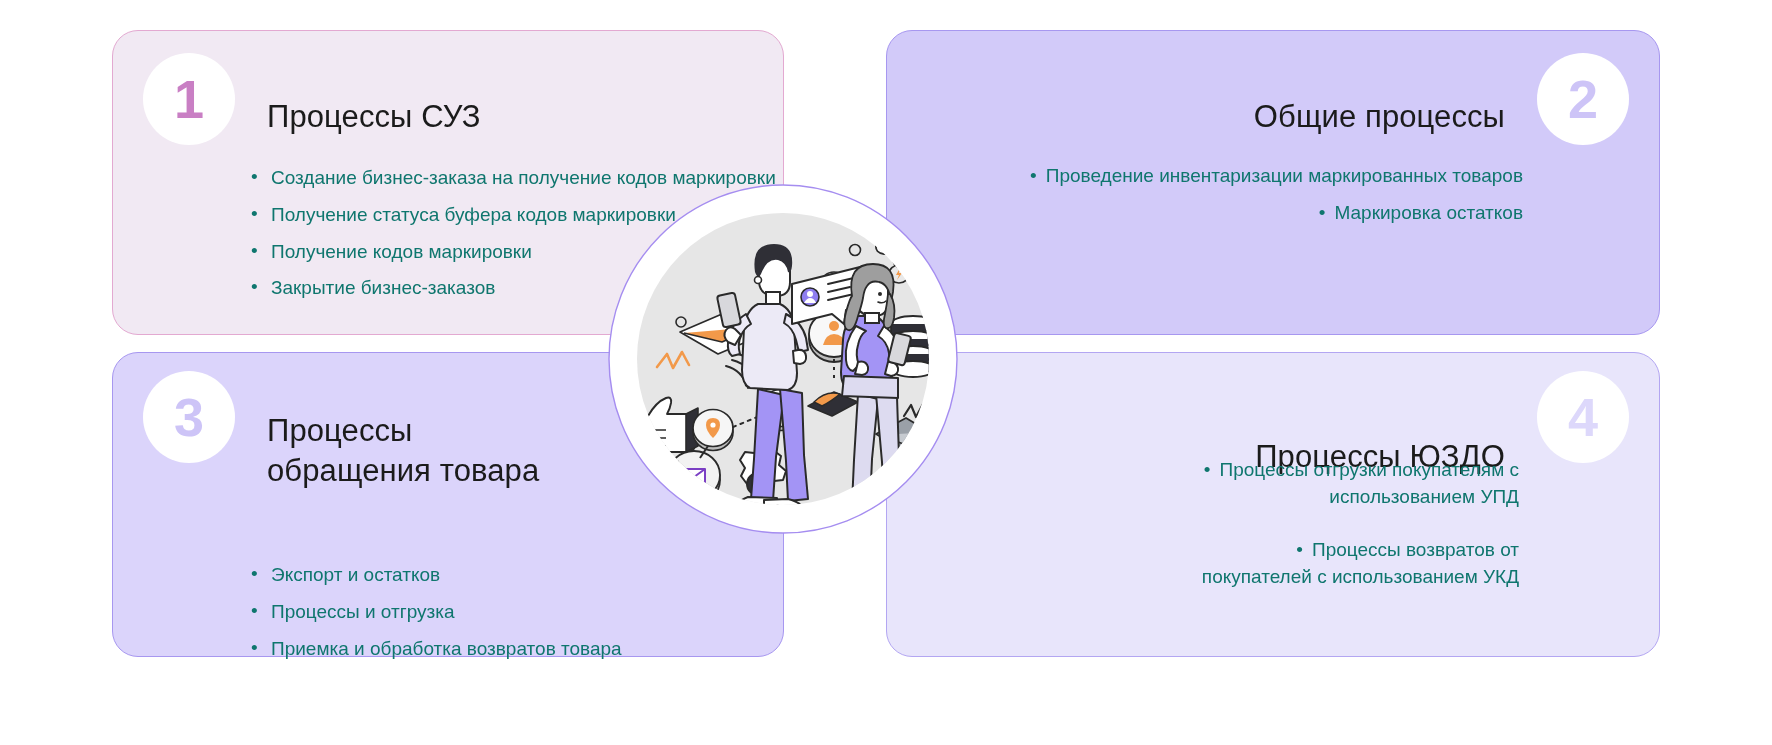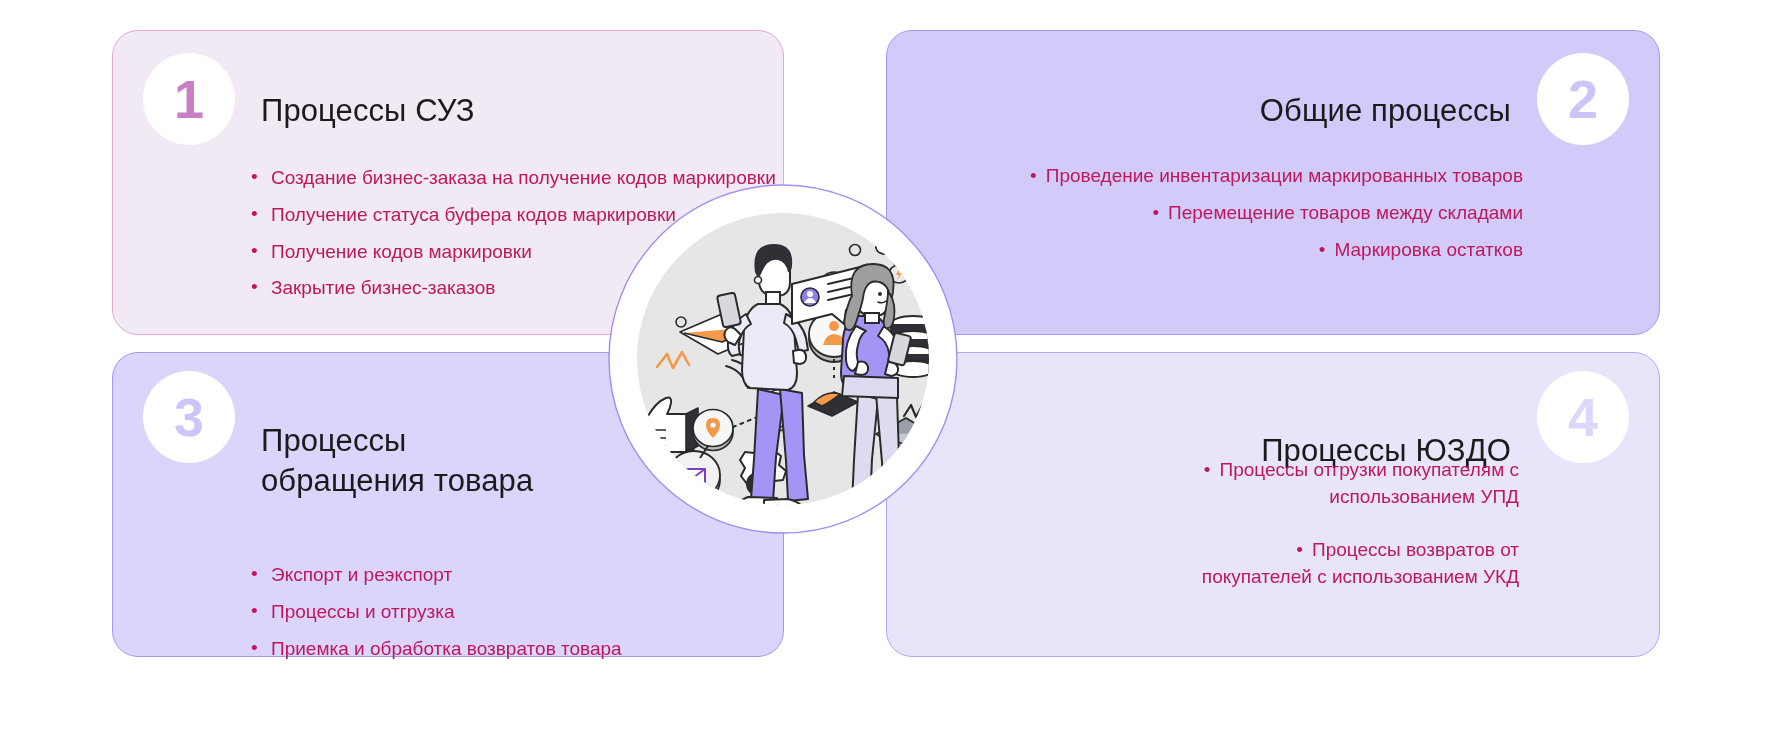--- a/index.html
+++ b/index.html
@@ -63,40 +63,40 @@
     user-select: none;
   }
   .badge-1 { left: 30px; top: 22px; color: #c97fc4; }
   .badge-2 { right: 30px; top: 22px; color: #cdc4f7; }
   .badge-3 { left: 30px; top: 18px; color: #cdc4f7; }
   .badge-4 { right: 30px; top: 18px; color: #ddd8fb; }
 
   
   .card h2 {
     position: absolute;
-    margin: 0;
+    margin: 6px;
     font-size: 31px;
     font-weight: 400;
     color: #1b1b1b;
     line-height: 1.3;
     letter-spacing: 0.1px;
   }
   .h-1 { left: 148px; top: 60px; }
   .h-2 { right: 148px; top: 60px; text-align: left; }
-  .h-3 { left: 148px; top: 68px; width: 300px; }
+  .h-3 { left: 148px; top: 52px; width: 300px; }
   .h-4 { right: 148px; top: 78px; }
 
   
   ul.bullets {
     position: absolute;
     margin: 0;
     padding: 0;
     list-style: none;
     font-size: 19px;
-    color: #be185d;
+    color: #0f766e;
     line-height: 1.25;
   }
   ul.bullets li {
     position: relative;
     margin-bottom: 13px;
     white-space: nowrap;
   }
   
   ul.left-list li {
     padding-left: 22px;
@@ -165,32 +165,31 @@
     </ul>
   </div>
 
   <div class="card card-2">
     <div class="badge badge-2">
       <span>2</span>
     </div>
     <h2 class="h-2">Общие процессы</h2>
     <ul class="bullets right-list list-2">
       <li><span class="b-dot">•</span><span class="b-txt">Проведение инвентаризации маркированных товаров</span></li>
-      <li><span class="b-dot">•</span><span class="b-txt">Перемещение товаров между складами</span></li>
       <li><span class="b-dot">•</span><span class="b-txt">Маркировка остатков</span></li>
     </ul>
   </div>
 
   <div class="card card-3">
     <div class="badge badge-3">
       <span>3</span>
     </div>
     <h2 class="h-3">Процессы обращения товара</h2>
     <ul class="bullets left-list list-3">
-      <li>Экспорт и реэкспорт</li>
+      <li>Экспорт и остатков</li>
       <li>Процессы и отгрузка</li>
       <li>Приемка и обработка возвратов товара</li>
 
     </ul>
   </div>
 
   <div class="card card-4">
     <div class="badge badge-4">
       <span>4</span>
     </div>

